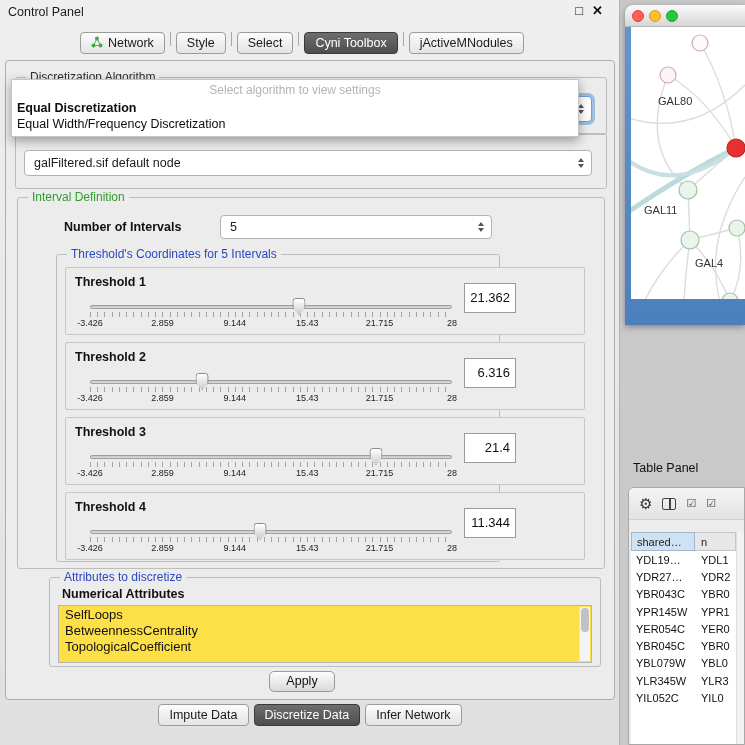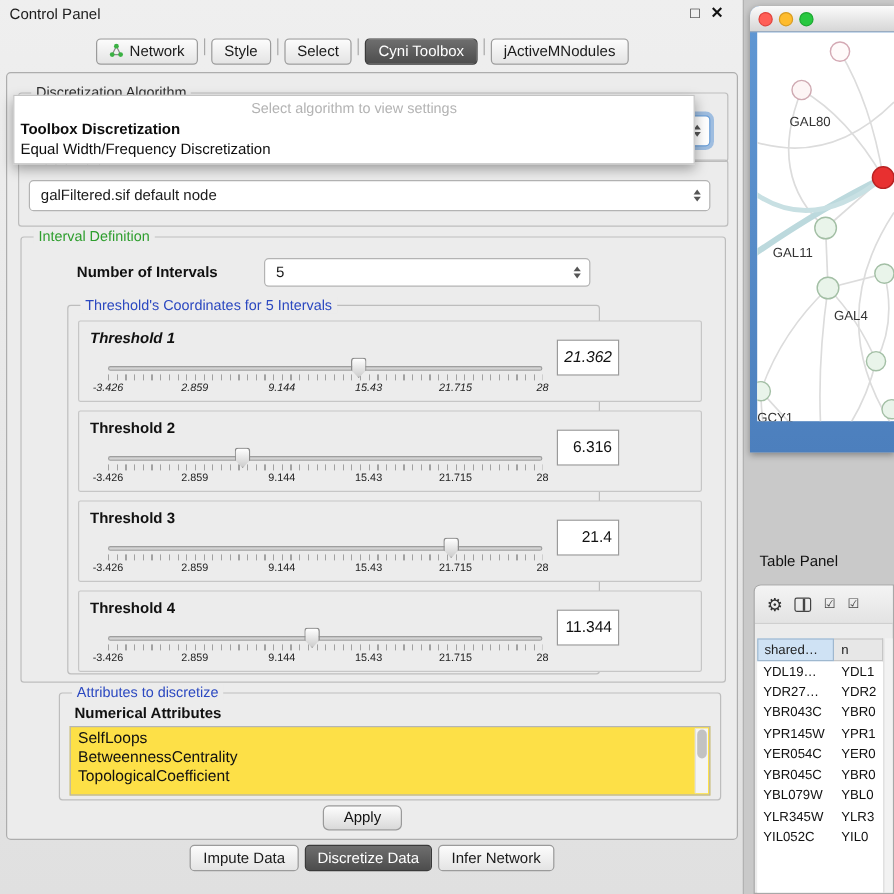--- a/index.html
+++ b/index.html
@@ -69,21 +69,21 @@
   .vscroll { position:absolute; top:1px; bottom:1px; right:1px; width:11px; background:#f4f4f4; border-left:1px solid #e2e2e2; }
   .vscroll .vthumb { position:absolute; top:1px; left:1px; width:8px; height:24px; background:#c2c2c2; border-radius:4px; }
 
   .apply-btn { position:absolute; left:263px; top:610px; width:66px; height:21px;
     background:linear-gradient(#fdfdfd,#d9d9d9); border:1px solid #9a9a9a; border-radius:5px;
     font-size:12.5px; color:#111; text-align:center; line-height:19px; cursor:default; }
 
   .bottom-tabs { position:absolute; top:704px; left:0; width:620px; display:flex; justify-content:center; gap:5px; }
 
   
-  .net-window { position:absolute; left:625px; top:5px; width:120px; height:372px;
+  .net-window { position:absolute; left:625px; top:5px; width:120px; height:320px;
     background:linear-gradient(#6198d4,#4c7fbd); border-radius:8px 0 0 0; box-shadow:0 2px 6px rgba(0,0,0,.35); }
   .net-titlebar { position:absolute; left:0; top:0; right:0; height:22px;
     background:linear-gradient(#fbfbfb,#d6d6d6); border-radius:8px 0 0 0; border-bottom:1px solid #b5b5b5; }
   .tl-dot { position:absolute; top:5px; width:12px; height:12px; border-radius:50%; }
   .tl-red    { left:7px;  background:#ff5f57; border:1px solid #e0443e; }
   .tl-yellow { left:24px; background:#febc2e; border:1px solid #d89c22; }
   .tl-green  { left:41px; background:#28c840; border:1px solid #1da832; }
   .net-canvas { position:absolute; left:6px; top:22px; right:0; bottom:26px; background:#fff; overflow:hidden; }
   .net-canvas svg { display:block; }
 
@@ -159,21 +159,21 @@
         <div class="combo focus-combo" style="left:8px; top:18px; width:568px; height:26px;">
           <span class="spinner">
             <span class="arr-up"></span>
               <span class="arr-dn"></span>
           </span>
         </div>
       </div>
 
       <div class="popup">
         <div class="pop-ph">Select algorithm to view settings</div>
-        <div class="pop-opt bold">Toolbox Discretization</div>
+        <div class="pop-opt bold">Equal Discretization</div>
         <div class="pop-opt">Equal Width/Frequency Discretization</div>
       </div>
 
       <div class="groupbox" style="left:9px; top:72px; width:592px; height:56px;">
         <span class="group-label">Table Data</span>
         <div class="combo" style="left:8px; top:16px; width:568px; height:26px;">
           <span>galFiltered.sif default node</span>
           <span class="spinner">
             <span class="arr-up"></span>
               <span class="arr-dn"></span>
@@ -189,21 +189,21 @@
           <span>5</span>
           <span class="spinner">
             <span class="arr-up"></span>
               <span class="arr-dn"></span>
           </span>
         </div>
 
         <div class="groupbox" style="left:38px; top:56px; width:444px; height:308px;">
           <span class="group-label blue">Threshold's Coordinates for 5 Intervals</span>
 
-          <div class="th-panel" style="top:12px;font-style:italic;">
+          <div class="th-panel" style="top:12px;">
             <span class="th-label">Threshold 1</span>
             <div class="slider">
               <div class="track"></div>
               <div class="ticks"></div>
               <div class="thumb" style="left: 57.7197%;"></div>
               <div class="tick-labels">
                 <span class="tl0">-3.426</span>
                 <span class="tl1">2.859</span>
                 <span class="tl2">9.144</span>
                 <span class="tl3">15.43</span>

